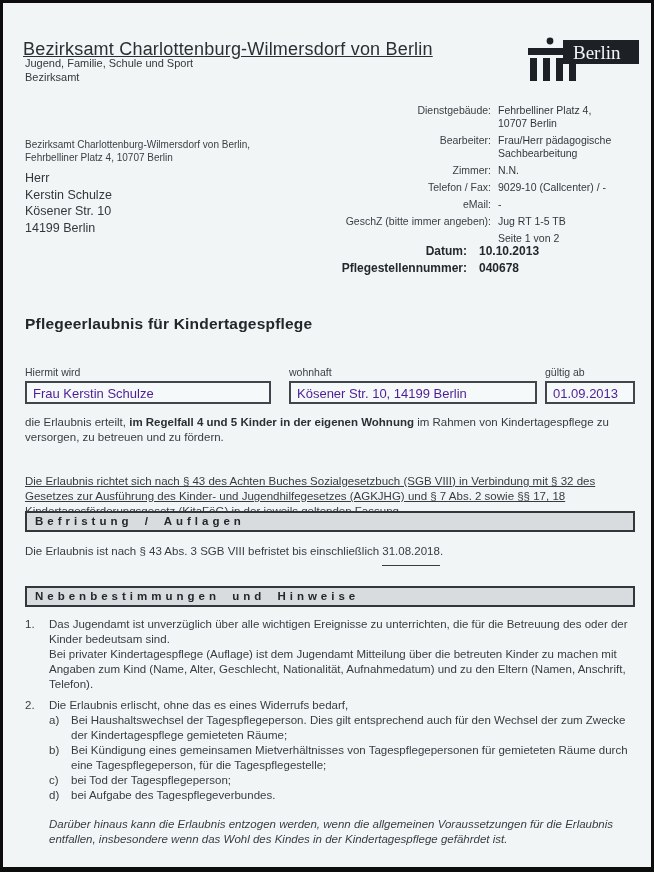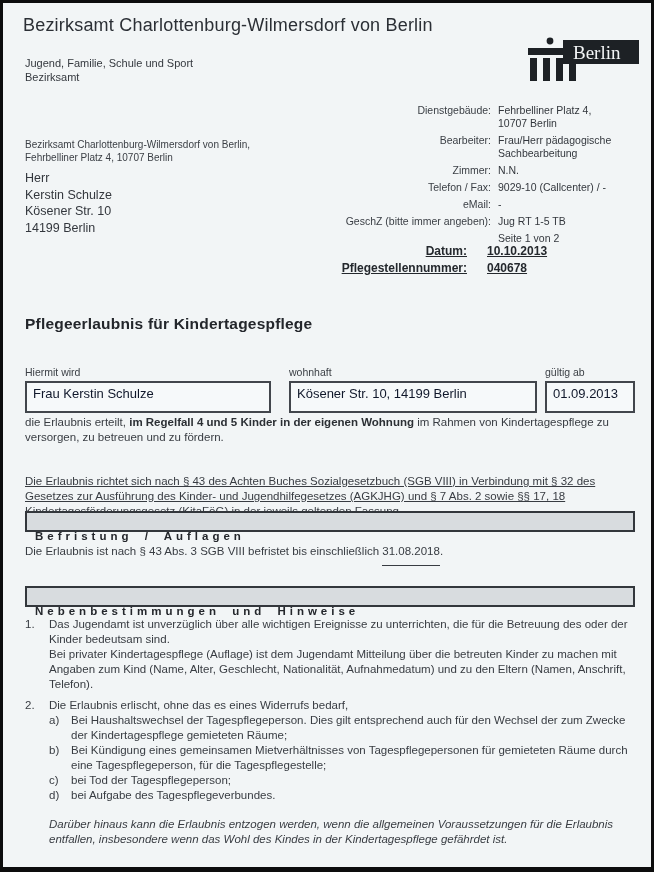--- a/index.html
+++ b/index.html
@@ -21,58 +21,58 @@
   
   .contact{width:326px;font-size:10.5px;line-height:13px;}
   .contact-row{display:grid;grid-template-columns:172px 1fr;column-gap:7px;margin-bottom:4px;}
   .contact-row .lbl{text-align:right;color:#3c4046;}
   .contact-row .val{color:#33373d;}
   
   .sender{font-size:10px;line-height:12.5px;color:#3c4046;}
   .recipient{font-size:12.5px;line-height:16.5px;color:#33373d;}
   
   .meta{font-size:12px;line-height:16.5px;font-weight:bold;color:#24282d;}
-  .meta-row{display:grid;grid-template-columns:134px 1fr;column-gap:20px;text-decoration:underline;}
+  .meta-row{display:grid;grid-template-columns:134px 1fr;column-gap:12px;}
   .meta-row .lbl{text-align:right;}
   
   .doc-title{font-size:15.5px;font-weight:bold;color:#23262b;letter-spacing:.2px;}
   
   .field-label{font-size:10.5px;color:#3c4046;margin-bottom:3px;}
   .field-box{
-    box-sizing:border-box;height:32px;
+    box-sizing:border-box;height:23px;
     border:2px solid #42464c;background:#f6f9fa;
-    font-size:13px;color:#0f172a;
+    font-size:13px;color:#4c1d95;
     padding:2px 0 0 6px;line-height:18px;white-space:nowrap;overflow:hidden;
   }
   
   .body-text{font-size:11.5px;line-height:15px;color:#383c42;}
   .b{font-weight:bold;color:#2b2f34;}
   .u{border-bottom:1px solid #383c42;padding-bottom:8px;}
   
   .section-bar{
     box-sizing:border-box;width:610px;height:21px;
     background:#d8dcdf;border:2px solid #33373c;
     font-size:11.5px;font-weight:bold;color:#24272c;
     letter-spacing:4px;word-spacing:5px;
-    padding:15px 0 0 8px;line-height:16px;white-space:nowrap;
+    padding:0 0 0 8px;line-height:16px;white-space:nowrap;
   }
   
   .list{width:612px;}
   .num-item{display:grid;grid-template-columns:24px 1fr;}
   .sub-item{display:grid;grid-template-columns:22px 1fr;margin-left:24px;}
   .mt6{margin-top:6px;}
   .mt14{margin-top:14px;}
   .closing{margin-left:24px;font-style:italic;}
 </style>
 </head>
 <body>
 
 <div class="scan">
 
-  <div class="abs agency" style="left:20px;top:12px;">Bezirksamt Charlottenburg-Wilmersdorf von Berlin</div>
+  <div class="abs agency" style="left:20px;top:36px;text-decoration:underline;">Bezirksamt Charlottenburg-Wilmersdorf von Berlin</div>
   <div class="abs dept" style="left:22px;top:54px;">Jugend, Familie, Schule und Sport</div>
   <div class="abs office" style="left:22px;top:68px;">Bezirksamt</div>
 
   <svg class="abs" style="left:498px;top:26px;" width="148" height="58" viewBox="0 0 148 58">
     <circle cx="49" cy="12" r="3.4" fill="#1d2125"></circle>
     <rect x="27" y="19" width="48" height="7" fill="#1d2125"></rect>
     <rect x="29" y="29" width="7" height="23" fill="#1d2125"></rect>
     <rect x="42" y="29" width="7" height="23" fill="#1d2125"></rect>
     <rect x="55" y="29" width="7" height="23" fill="#1d2125"></rect>
     <rect x="68" y="29" width="7" height="23" fill="#1d2125"></rect>

